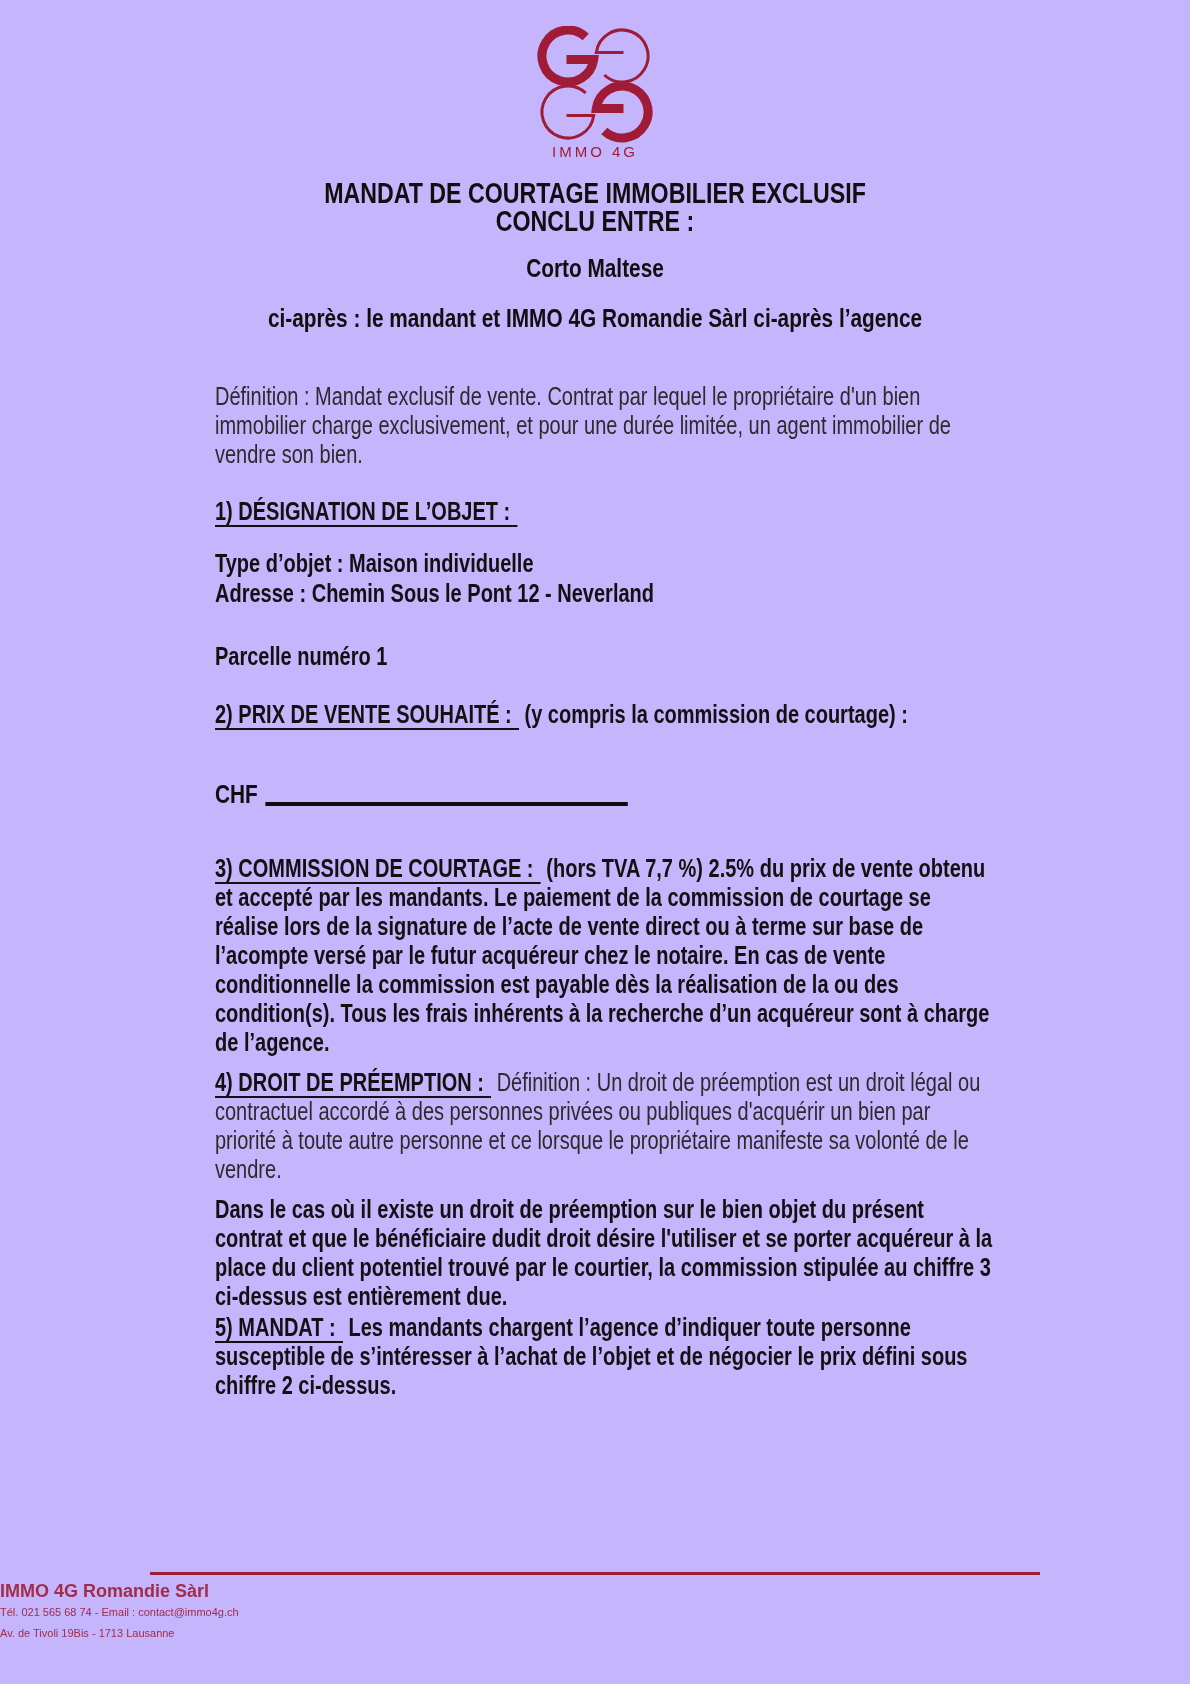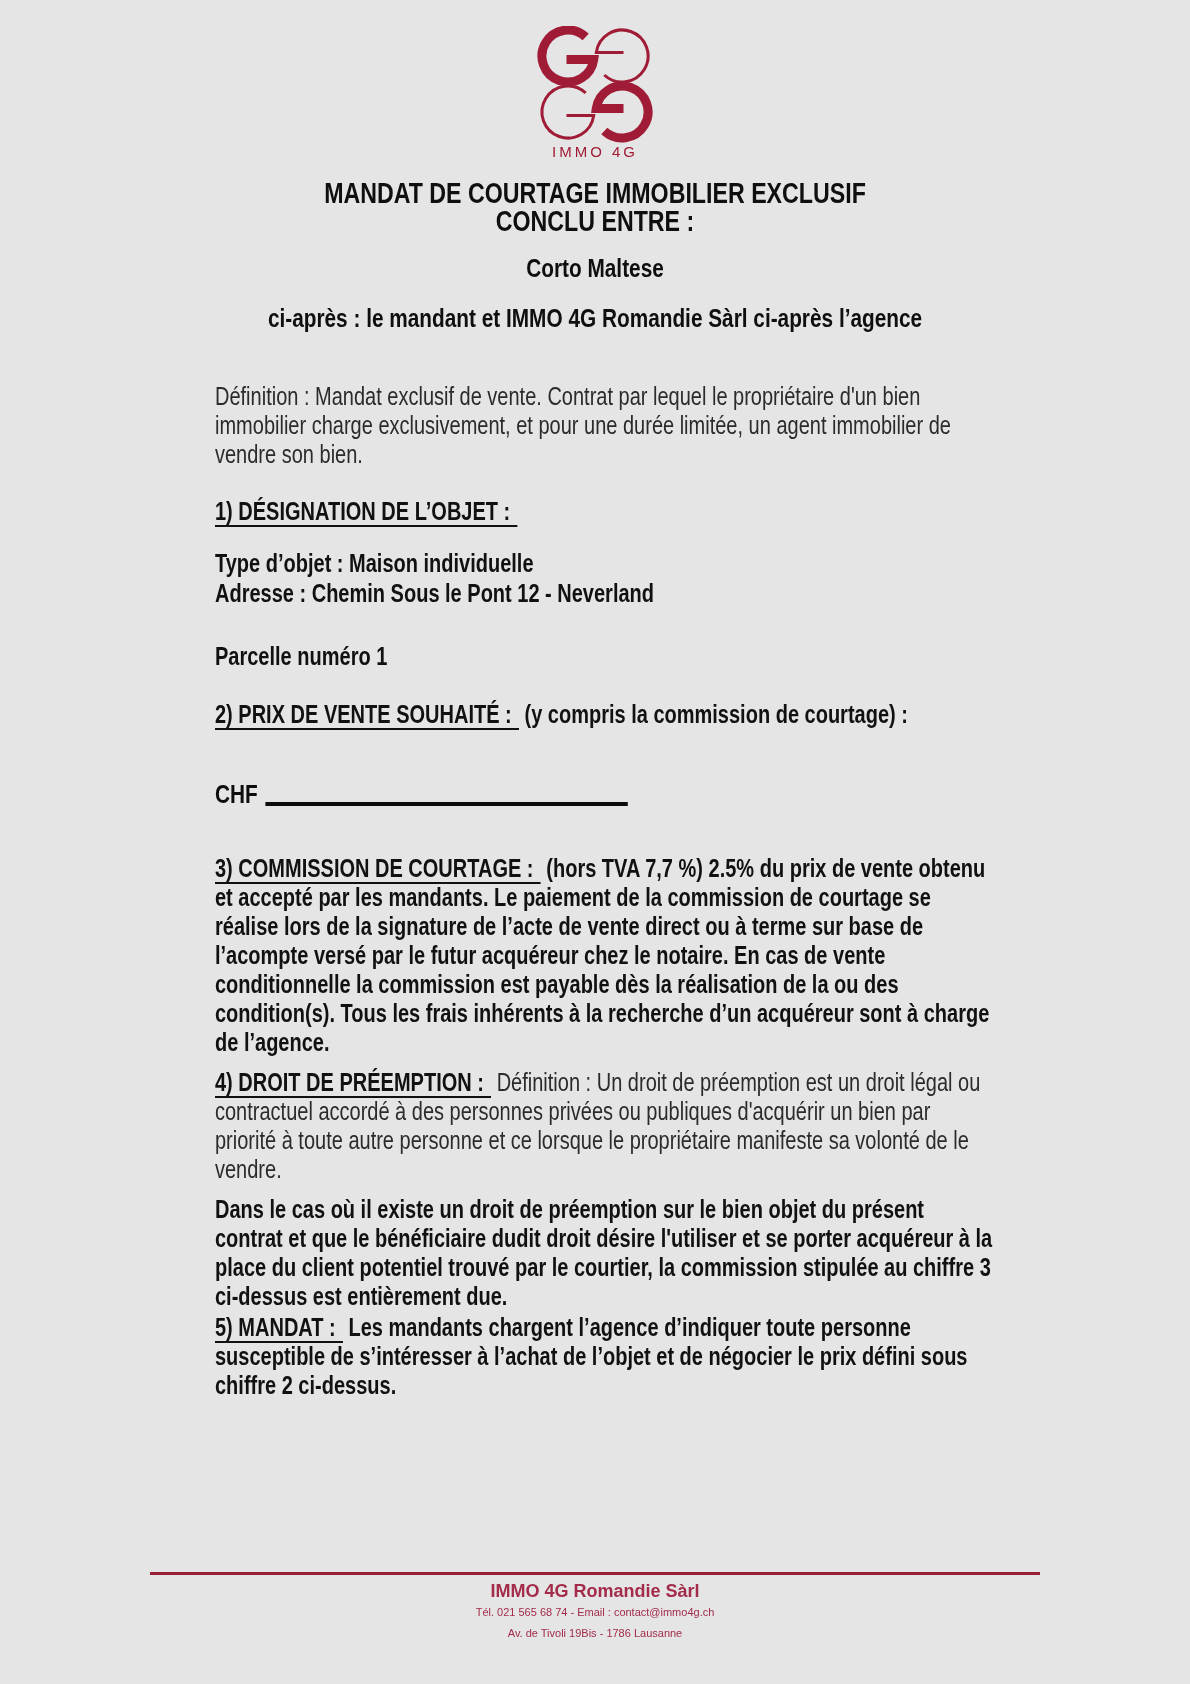--- a/index.html
+++ b/index.html
@@ -1,19 +1,19 @@
 <!DOCTYPE html>
 <html><head>
 <meta charset="utf-8">
 <style>
   html,body{margin:0;padding:0;background:#ffffff;}
   .page{
     position:relative;
     width:1190px;height:1684px;
-    background:#e5e5e5;
+    background:#c4b5fd;
     font-family:"Liberation Sans","DejaVu Sans",sans-serif;
     color:#161616;
     overflow:hidden;
   }
   
   .blk{position:absolute;left:215px;width:975px;transform:scaleX(0.8);transform-origin:0 0;}
   .cblk{position:absolute;left:0;width:1190px;text-align:center;transform:scaleX(0.8);transform-origin:50% 0;}
   .bold{font-weight:700;color:#111;}
   .light{font-weight:400;color:#2b2b2b;}
   p{margin:0;padding:0;}
@@ -23,21 +23,21 @@
   .body-text{font-size:25px;line-height:29px;}
   .two-line{font-size:25px;line-height:30px;}
   .u{border-bottom:2px solid currentColor;padding-right:9px;}
   .heading-line{font-size:25px;line-height:29px;font-weight:700;color:#111;}
   .chf-line{font-size:26px;font-weight:700;color:#0d0d0d;}
   .blank-line{display:inline-block;width:453px;border-bottom:4px solid #0d0d0d;height:20px;vertical-align:-3px;margin-left:10px;}
   
   .logo-wrap{position:absolute;top:26px;left:50%;transform:translateX(-50%);}
   
   .footer-rule{position:absolute;top:1572px;left:150px;width:890px;height:3px;background:#9b1f38;}
-  .footer{position:absolute;top:1580px;left:0;width:1190px;text-align:center;color:#a32c4a;}
+  .footer{position:absolute;top:1580px;left:0;width:1190px;text-align:left;color:#a32c4a;}
   .footer .co{font-size:18px;font-weight:700;line-height:22px;}
   .footer .ln{font-size:11px;font-weight:400;line-height:20.5px;}
 </style>
 </head>
 <body>
 
 <div class="page">
 
   <div class="logo-wrap">
     <svg width="116" height="140" viewBox="0 0 116 140">
@@ -92,16 +92,16 @@
 
   <div class="blk body-text bold" style="top:1313px;">
     <span class="u">5) MANDAT :</span>
     <span>Les mandants chargent l’agence d’indiquer toute personne susceptible de s’intéresser à l’achat de l’objet et de négocier le prix défini sous chiffre 2 ci-dessus.</span>
   </div>
 
   <div class="footer-rule"></div>
   <div class="footer">
     <div class="co">IMMO 4G Romandie Sàrl</div>
     <div class="ln">Tél. 021 565 68 74 - Email : contact@immo4g.ch</div>
-    <div class="ln">Av. de Tivoli 19Bis - 1786 Lausanne</div>
+    <div class="ln">Av. de Tivoli 19Bis - 1713 Lausanne</div>
   </div>
 
 </div>
 
 </body></html>

